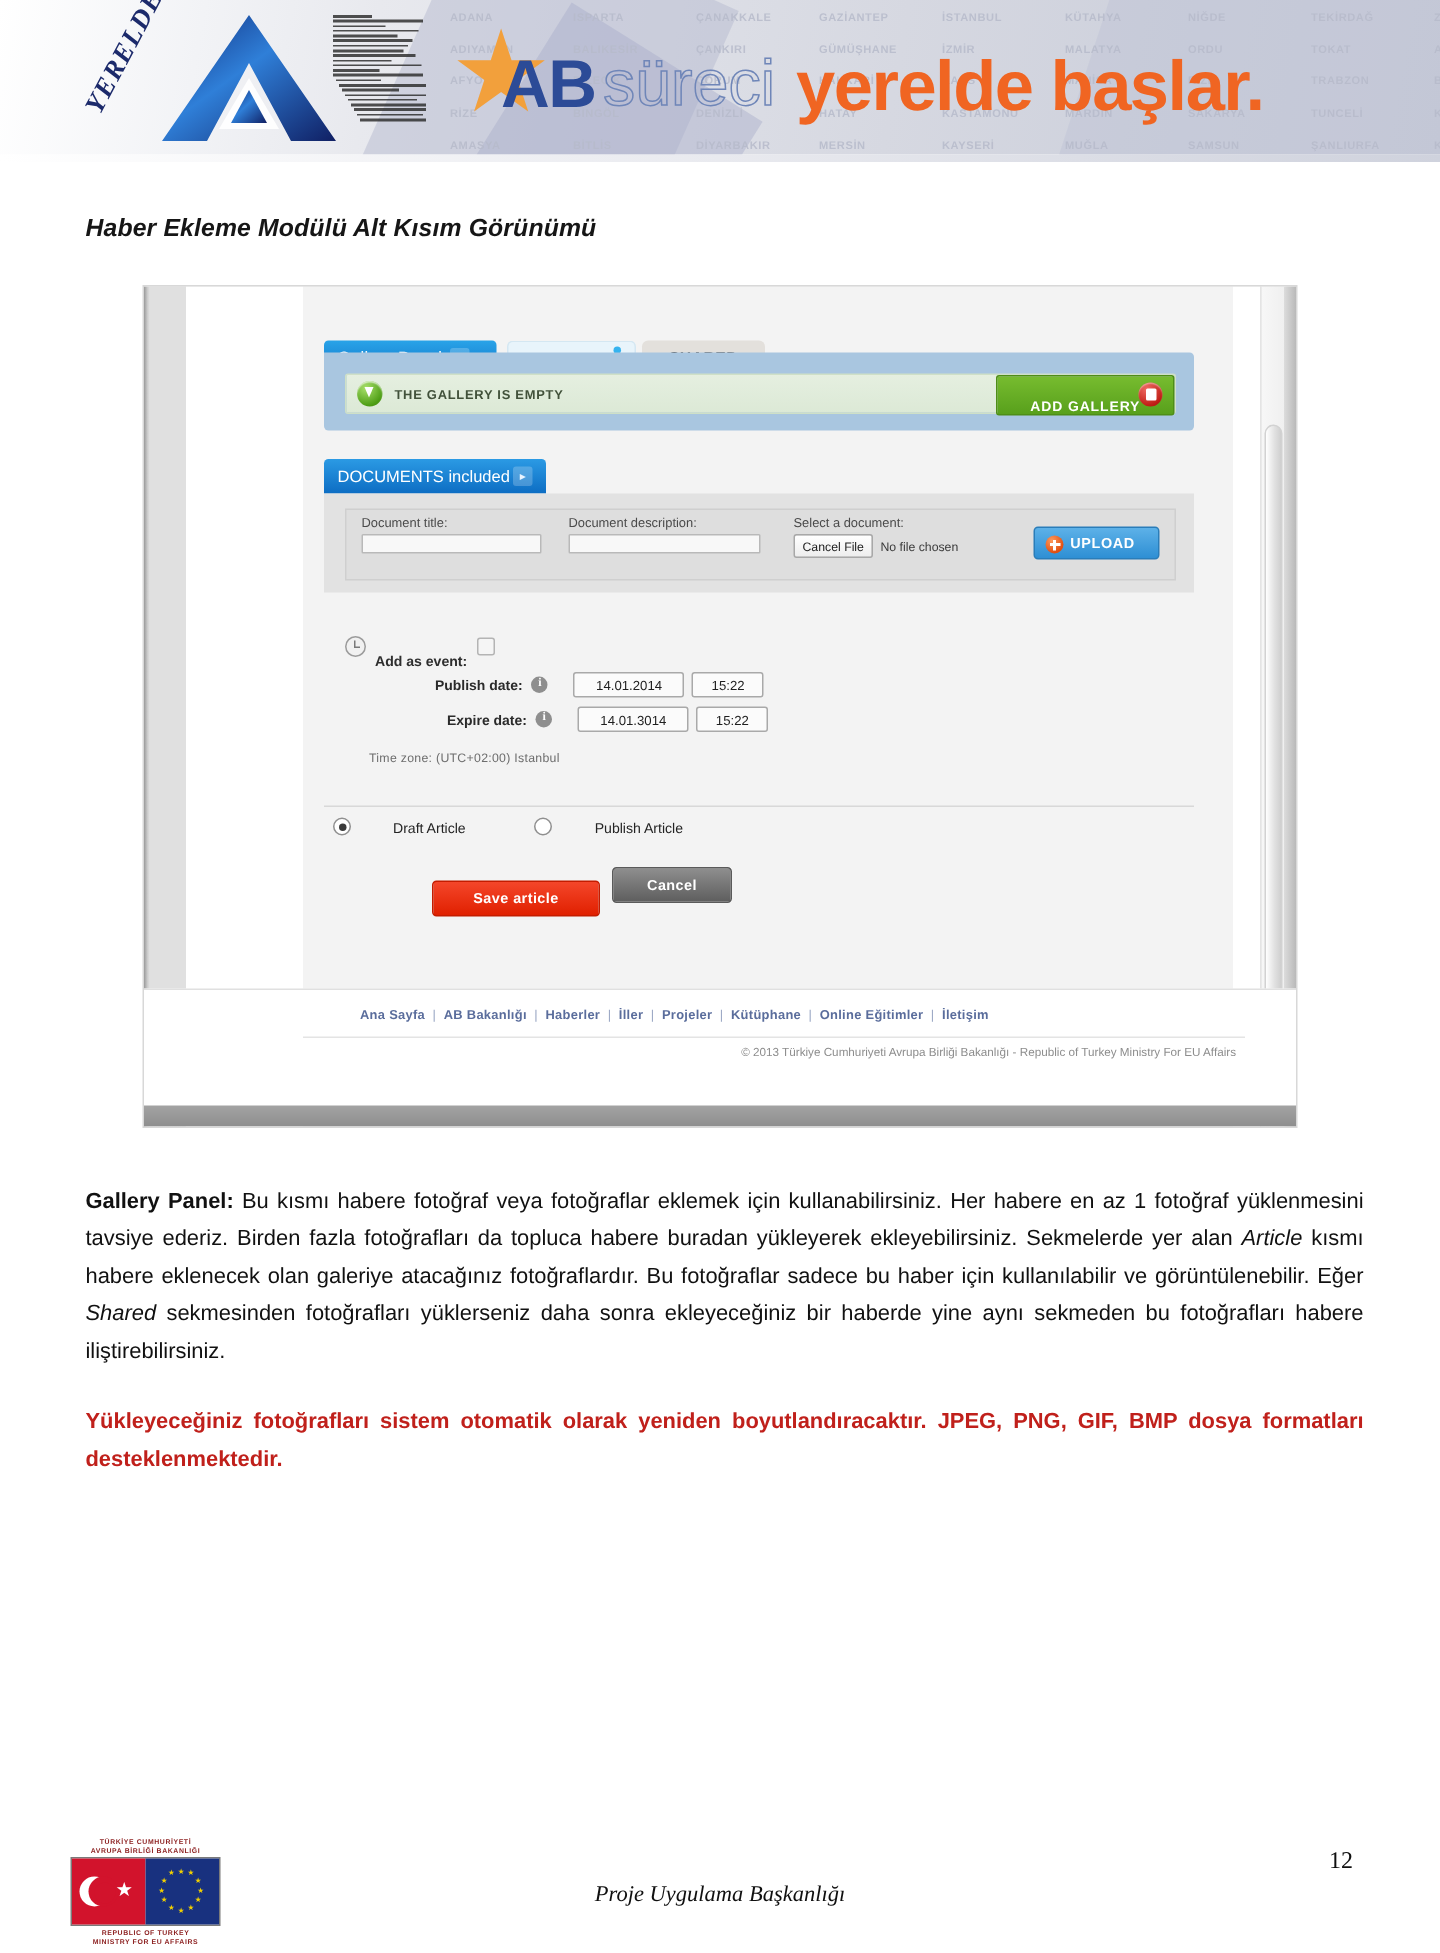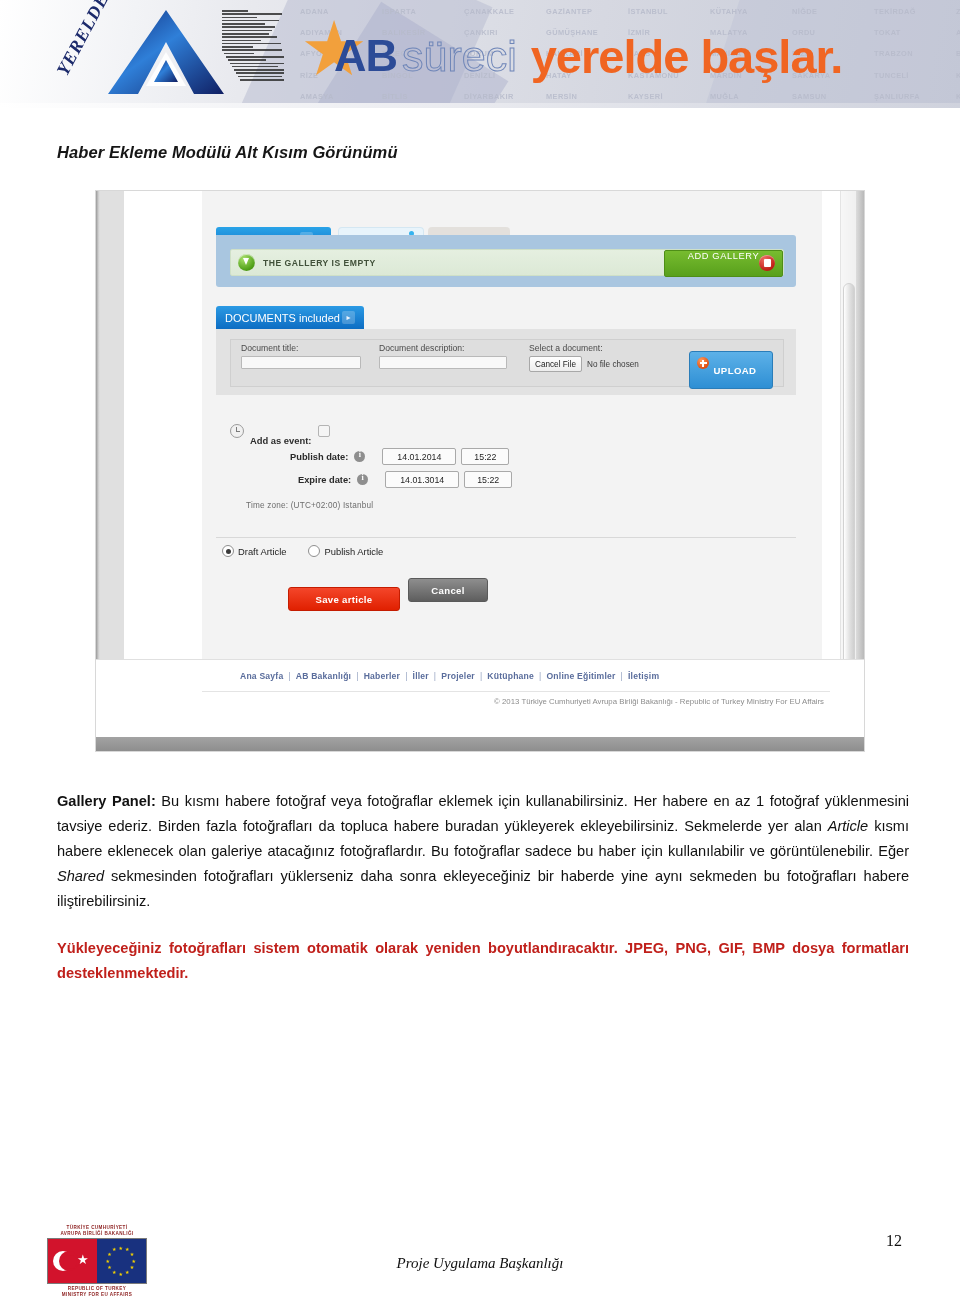--- a/index.html
+++ b/index.html
@@ -183,22 +183,22 @@
     border-left:3.5px solid transparent;border-right:3.5px solid transparent;
     border-top:7px solid #ffffff;
   }
   .ge-text{
     margin-left:8px;font-size:8.6px;font-weight:bold;color:#41513a;letter-spacing:.5px;
   }
   .btn-add-gallery{
     position:absolute;right:0;top:0;width:117px;height:25px;
     background:linear-gradient(180deg,#77bc2f,#58a01c);
     border:1px solid #4e8e17;border-radius:2px;
-    display:flex;align-items:flex-start;justify-content:center;
-    color:#ffffff;font-size:9.3px;font-weight:normal;letter-spacing:.6px;
+    display:flex;align-items:flex-end;justify-content:center;
+    color:#ffffff;font-size:9.3px;font-weight:bold;letter-spacing:.6px;
   }
   .bag-icon{
     position:absolute;right:7px;top:4px;width:16px;height:16px;border-radius:50%;
     background:radial-gradient(circle at 35% 28%,#f06b62,#c01e16 70%,#98120c);
     box-shadow:inset 0 1px 1px rgba(255,255,255,.45);
   }
   .bag-icon:after{
     content:"";position:absolute;left:4.5px;top:4px;width:7px;height:8px;
     background:#ffffff;border-radius:1px;
   }
@@ -234,21 +234,21 @@
   .fld-desc .fld-input{width:128px;}
   .fld-file{left:298px;}
   .file-row{display:flex;align-items:center;}
   .choose-file{
     height:14px;padding:0 5px;background:linear-gradient(180deg,#ffffff,#ededed);
     border:1px solid #a8a8a8;border-radius:2px;font-size:8.2px;color:#222;
     display:flex;align-items:center;
   }
   .no-file{font-size:8.2px;color:#3a3a3a;margin-left:5px;}
   .btn-upload{
-    position:absolute;right:10px;top:11px;width:84px;height:38px;
+    position:absolute;right:10px;top:11px;width:84px;height:22px;
     background:linear-gradient(180deg,#5db1e8,#2e8fd4);
     border:1px solid #2a7db9;border-radius:3px;
     display:flex;align-items:center;justify-content:center;
     color:#ffffff;font-size:9.6px;font-weight:bold;letter-spacing:.4px;
     padding-left:8px;box-sizing:border-box;
   }
   .upl-icon{
     position:absolute;left:7px;top:5px;width:12px;height:12px;border-radius:50%;
     background:radial-gradient(circle at 35% 28%,#ff9a5c,#e04f12 70%);
   }
@@ -299,21 +299,21 @@
     display:flex;align-items:center;justify-content:center;
   }
   .timezone{
     position:absolute;left:30px;top:92px;font-size:8.2px;color:#6d6d6d;letter-spacing:.2px;
   }
 
   
   .divider{
     position:absolute;left:14px;top:346px;width:580px;height:1px;background:#d8d8d8;
   }
-  .radio-row{position:absolute;left:20px;top:354px;display:flex;align-items:center;}
+  .radio-row{position:absolute;left:20px;top:354px;display:flex;align-items:center;gap:24px;}
   .radio{
     width:10px;height:10px;border-radius:50%;border:1px solid #8f8f8f;background:#ffffff;
     position:relative;flex:none;
   }
   .radio.on:after{
     content:"";position:absolute;left:2.5px;top:2.5px;width:5px;height:5px;border-radius:50%;
     background:#3a3a3a;
   }
   .radio-label{font-size:9.4px;color:#242424;margin-left:4px;margin-right:22px;}
   .action-row{position:absolute;left:86px;top:378px;display:flex;align-items:center;}

